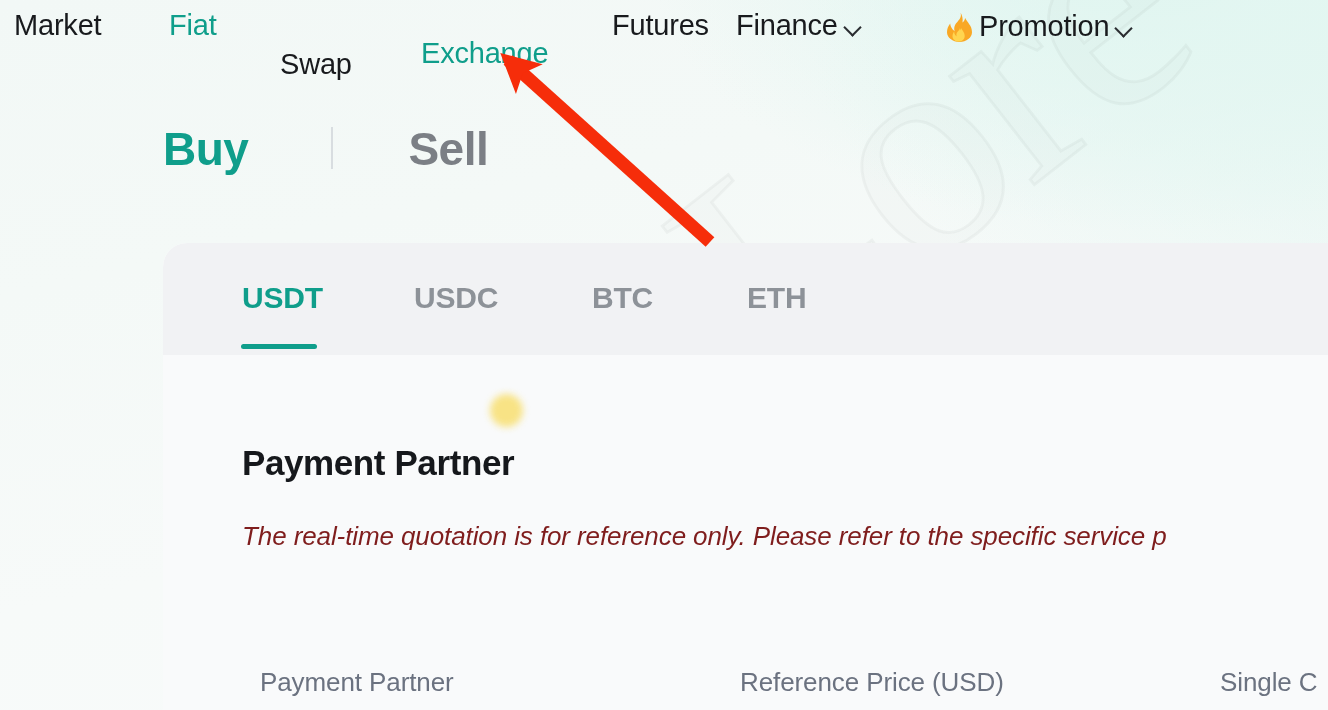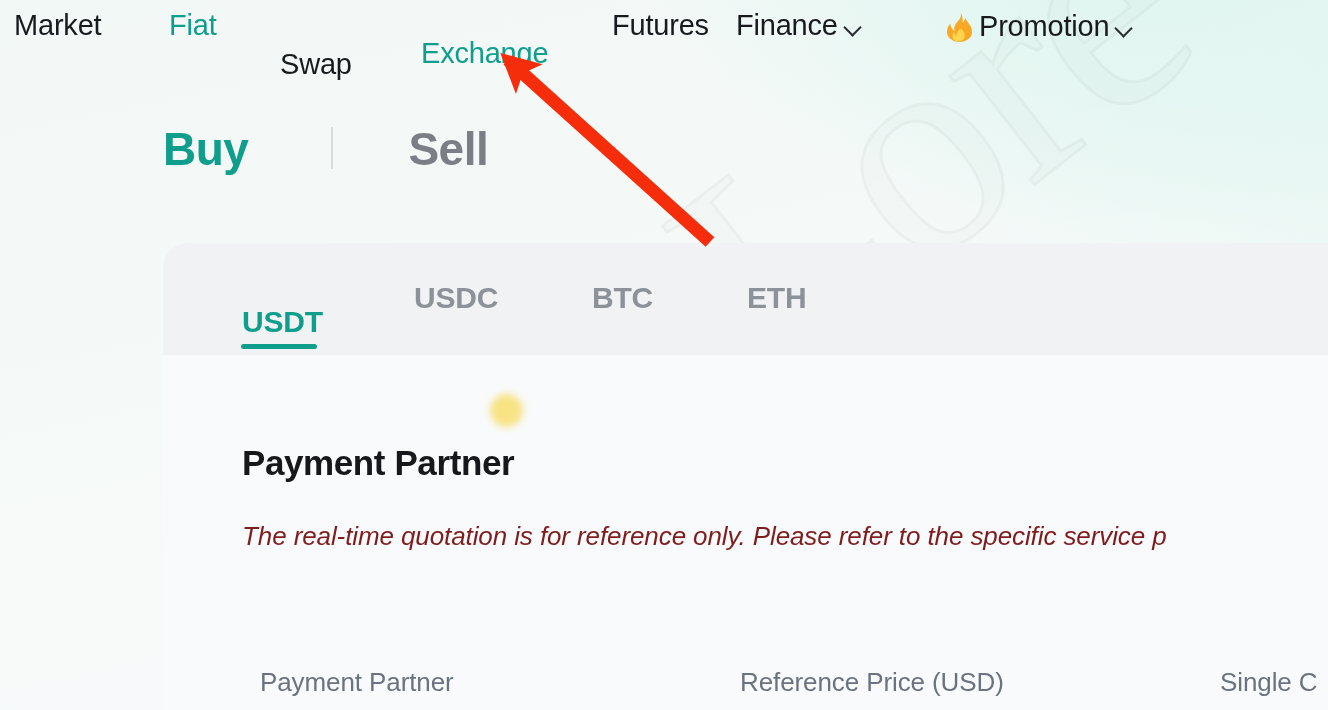--- a/index.html
+++ b/index.html
@@ -175,21 +175,21 @@
     line-height: 1;
   }
   .coin-tab.active { color: #0f9e8b; }
   .coin-underline {
     position: absolute;
     height: 5px;
     background: #0f9e8b;
     border-radius: 3px;
     top: 101px;
   }
-  #coin-tab-0 { left: 79px; margin-top: 24px;  }
+  #coin-tab-0 { left: 79px;  }
   #coin-tab-1 { left: 251px; }
   #coin-tab-2 { left: 429px; }
   #coin-tab-3 { left: 584px; }
   #coin-underline-0 { left: 78px; width: 76px; }
 
   
   #yellow-dot {
     position: absolute;
     left: 327px;
     top: 151px;

